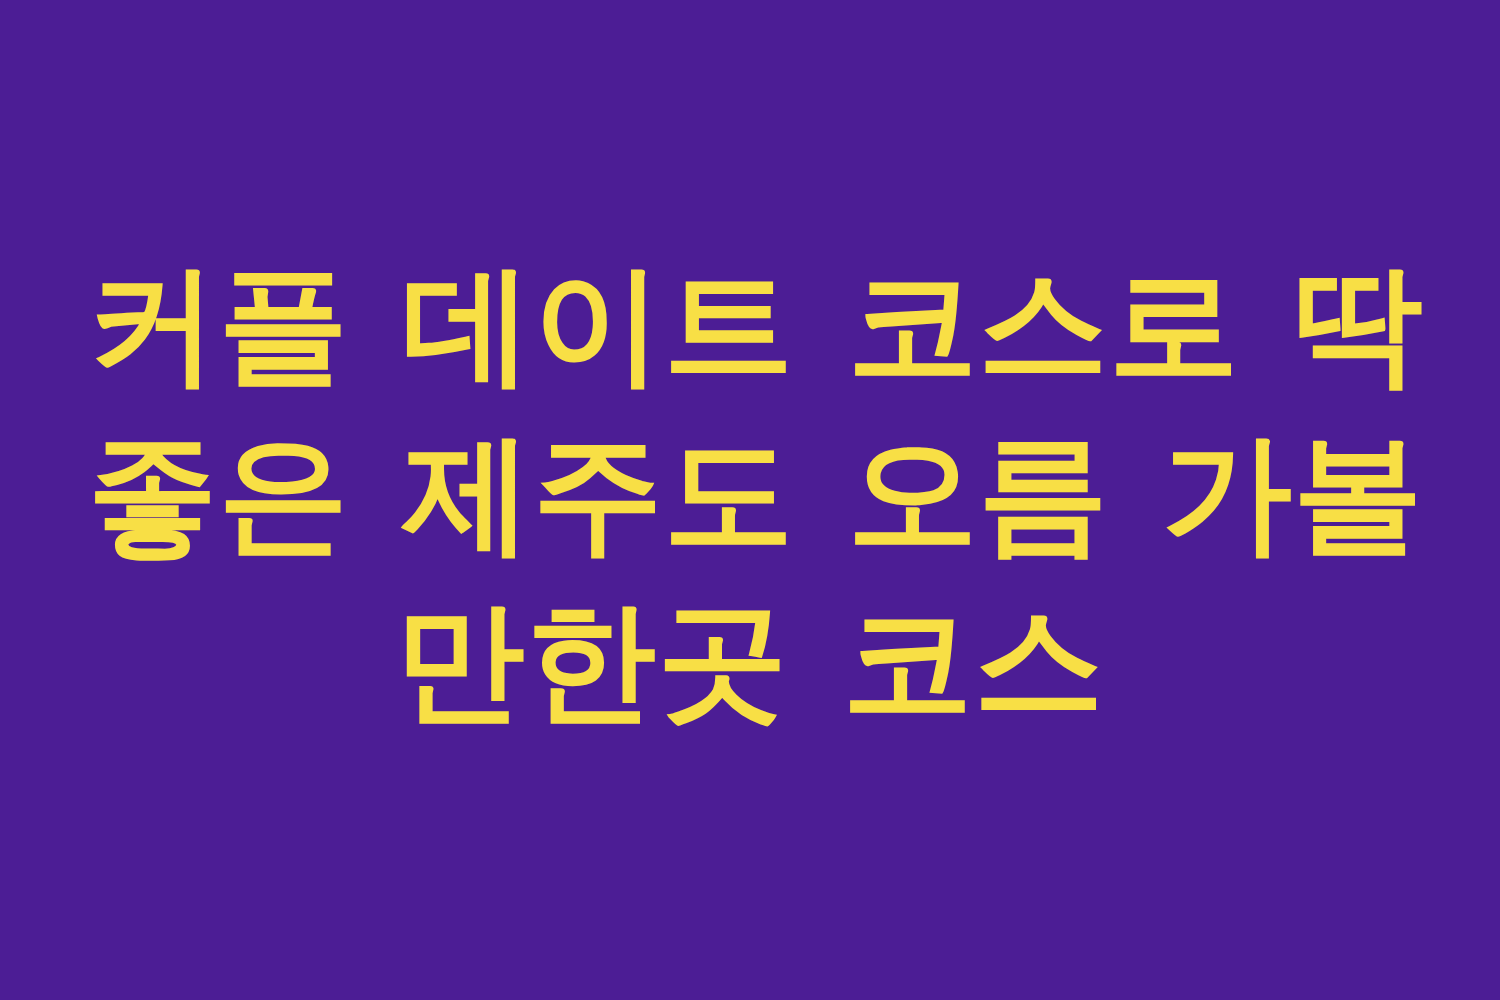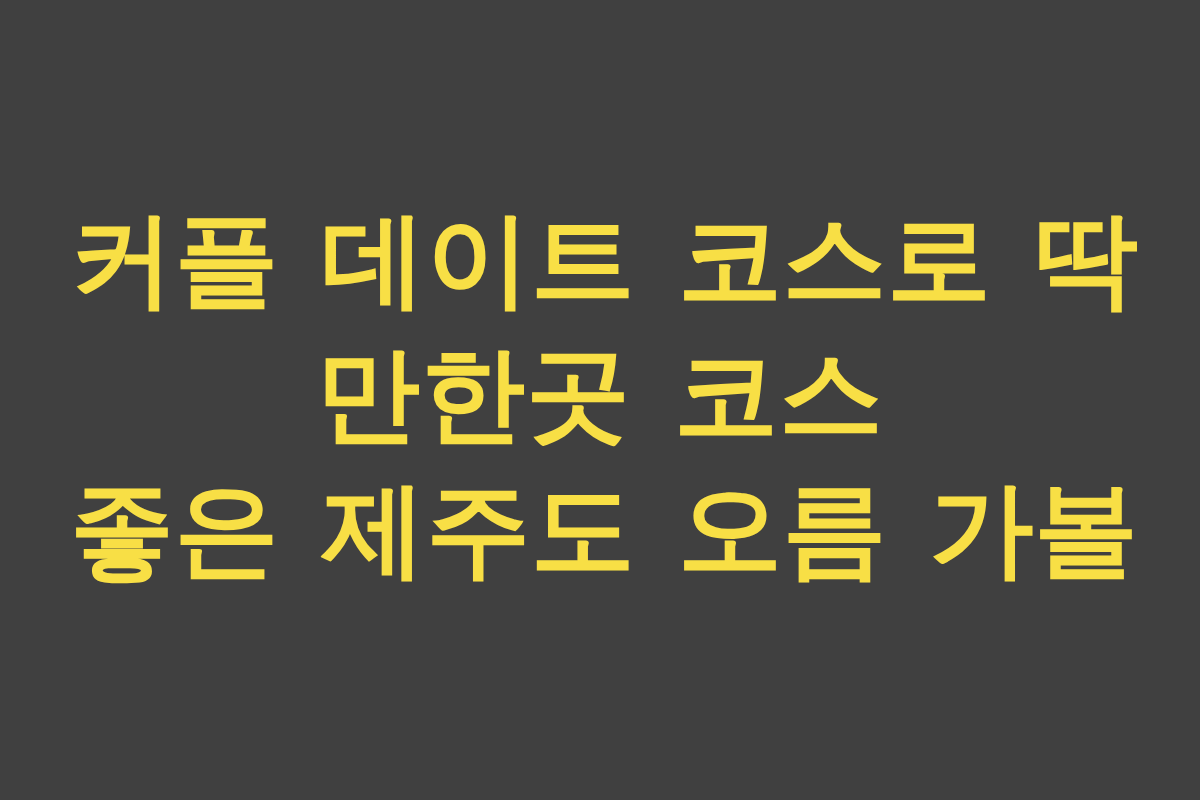--- a/index.html
+++ b/index.html
@@ -54,25 +54,25 @@
   }
 
   
   .headline-line.line-3 {
     letter-spacing: 1px;
   }
 </style>
 </head>
 <body>
 
-<div id="banner-card" style="background-color: #404040;">
+<div id="banner-card" style="background-color: #4c1d95;">
 
   <div id="headline-block">
 
     <span class="headline-line line-1" style="color: rgb(248, 223, 69);">커플 데이트 코스로 딱</span>
 
+    <span class="headline-line line-2" style="color: rgb(248, 223, 69);">좋은 제주도 오름 가볼</span>
+
     <span class="headline-line line-3" style="color: rgb(248, 223, 69);">만한곳 코스</span>
-
-    <span class="headline-line line-2" style="color: rgb(248, 223, 69);">좋은 제주도 오름 가볼</span>
 
   </div>
 
 </div>
 
 </body></html>

